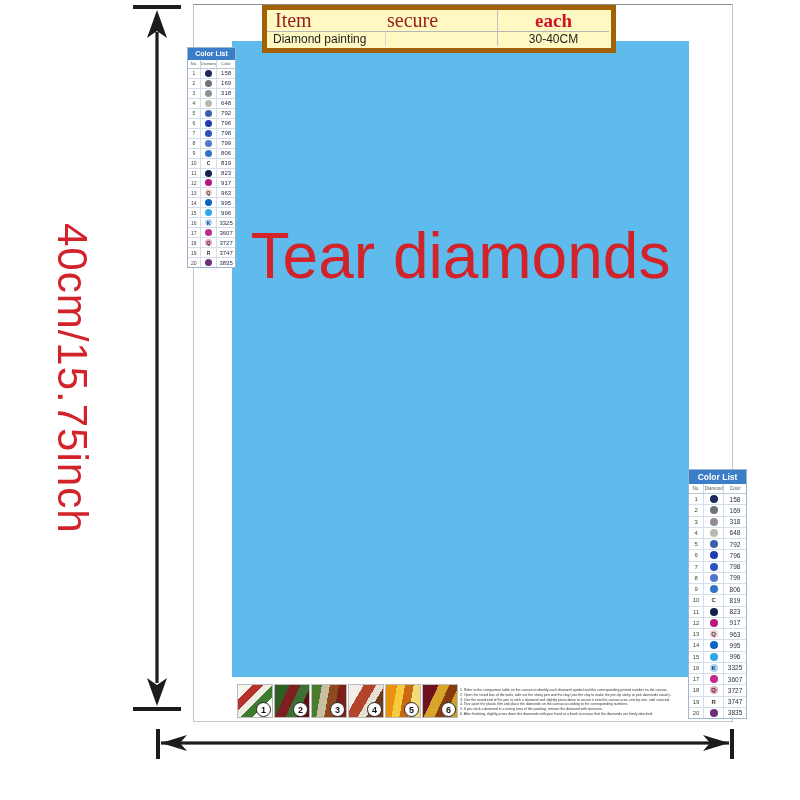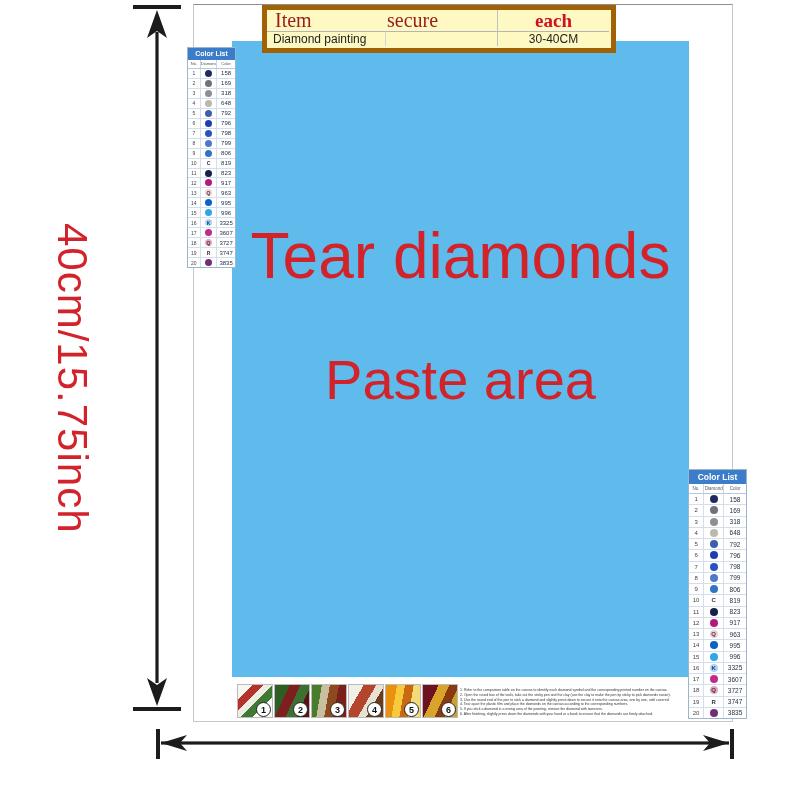--- a/index.html
+++ b/index.html
@@ -111,21 +111,20 @@
       <div class="tt-h c1">Item</div>
       <div class="tt-h c2">secure</div>
       <div class="tt-h c3 size">each</div>
       <div class="tt-v c1">Diamond painting</div>
       <div class="tt-v c2"></div>
       <div class="tt-v c3">30-40CM</div>
     </div>
 
     <div class="blue">
       <div class="line1">Tear diamonds</div>
-      <div class="line2">Paste area</div>
     </div>
 
     <div class="clist left">
       <div class="cl-title">Color List</div>
       <div class="cl-sub">
         <span class="s1">No.</span>
         <span class="s2">Diamond</span>
         <span class="s3">Color</span>
       </div>
       <div class="cl-rows">

